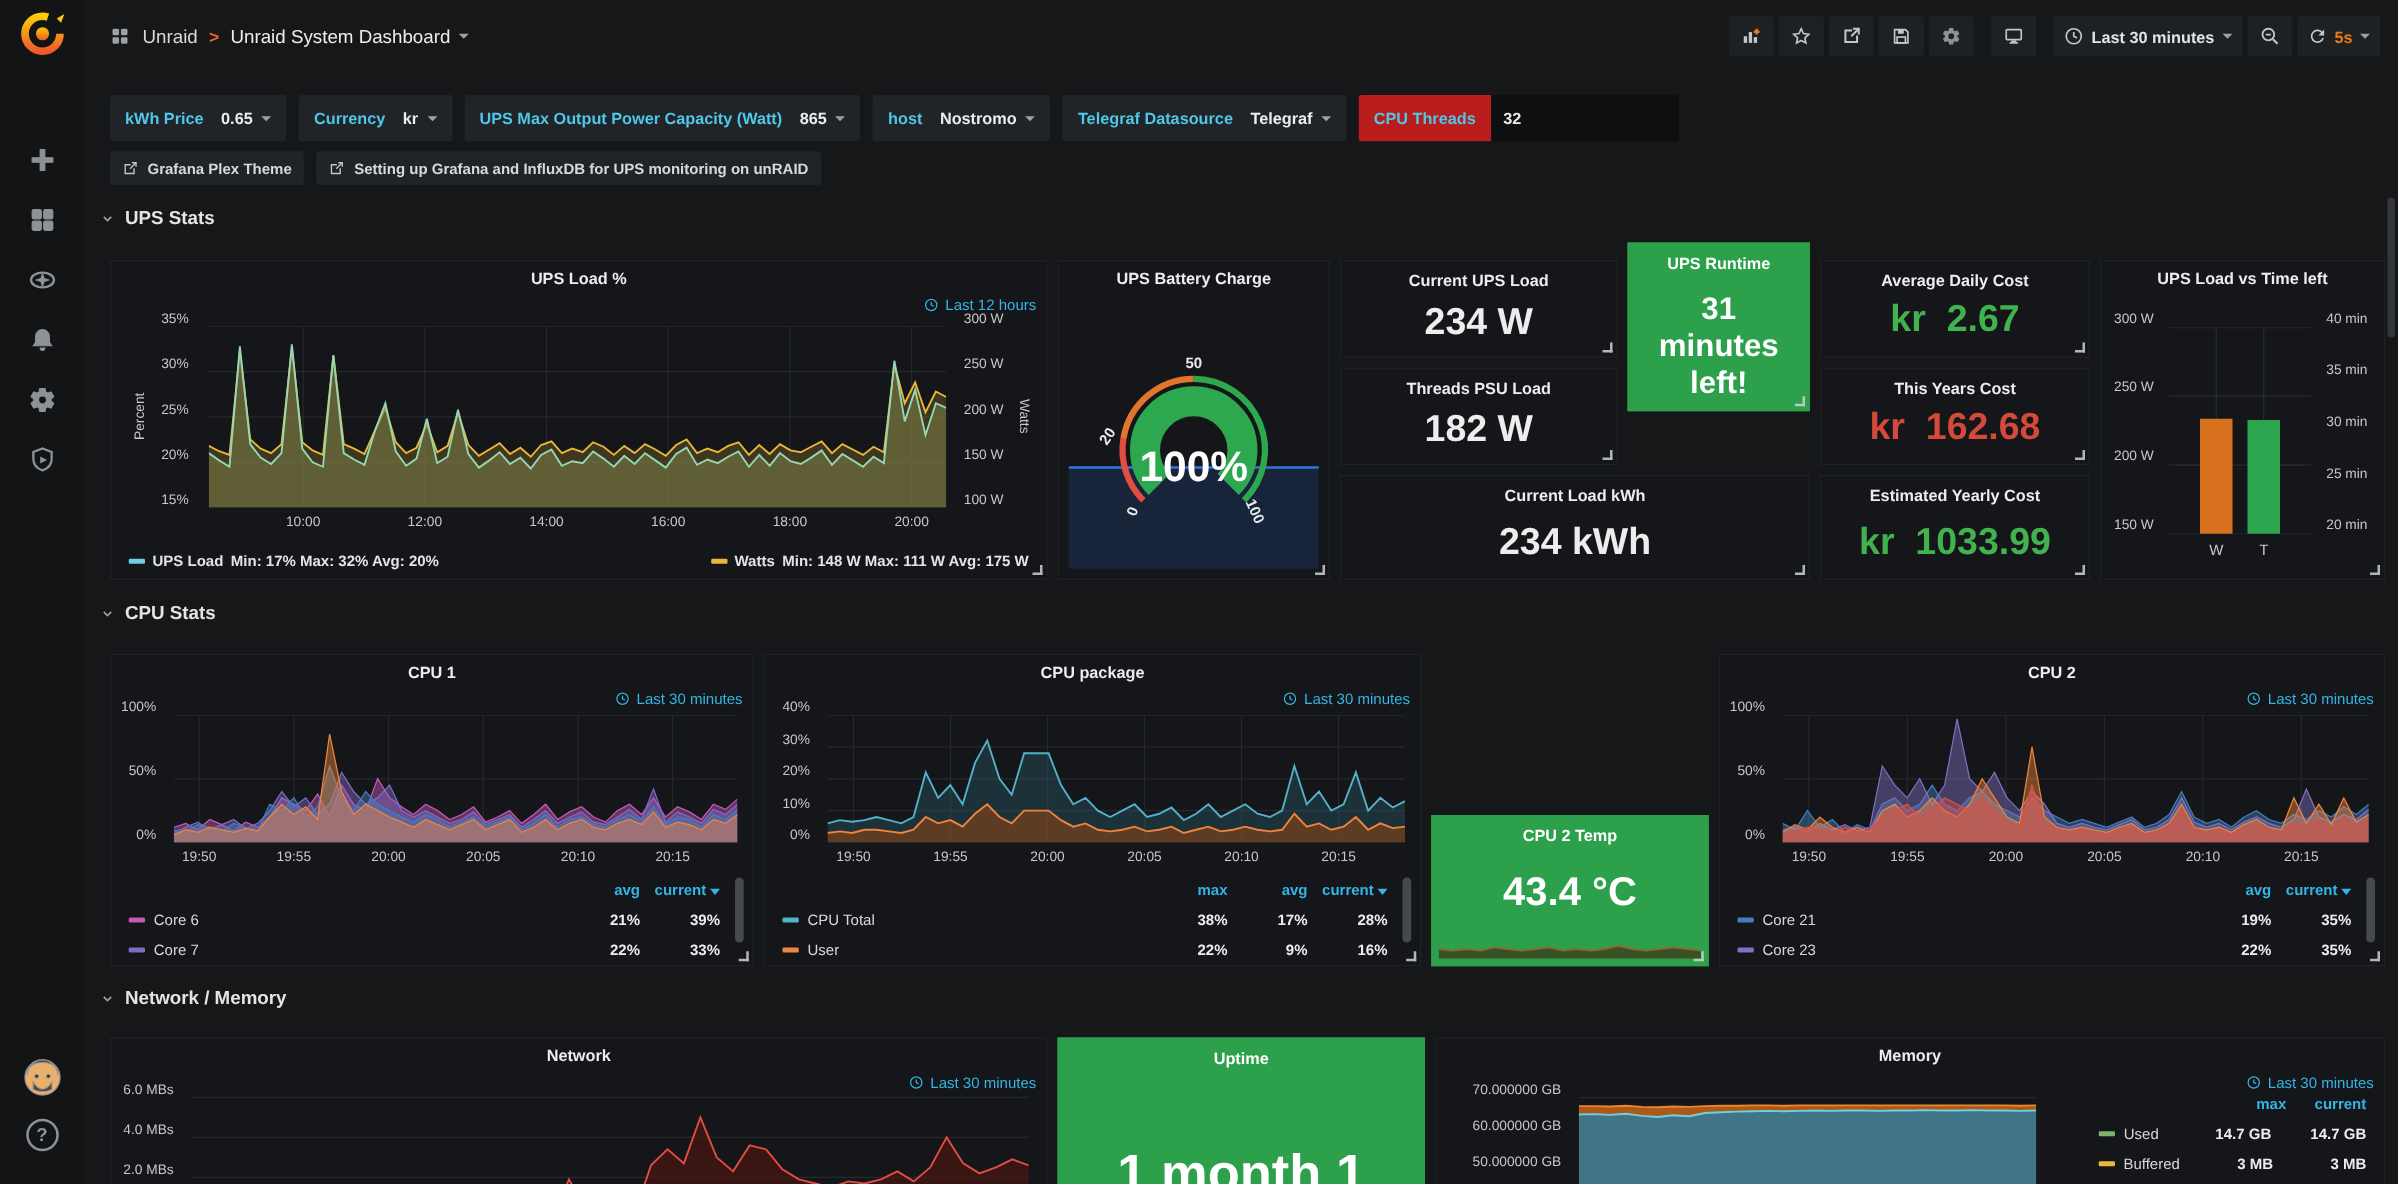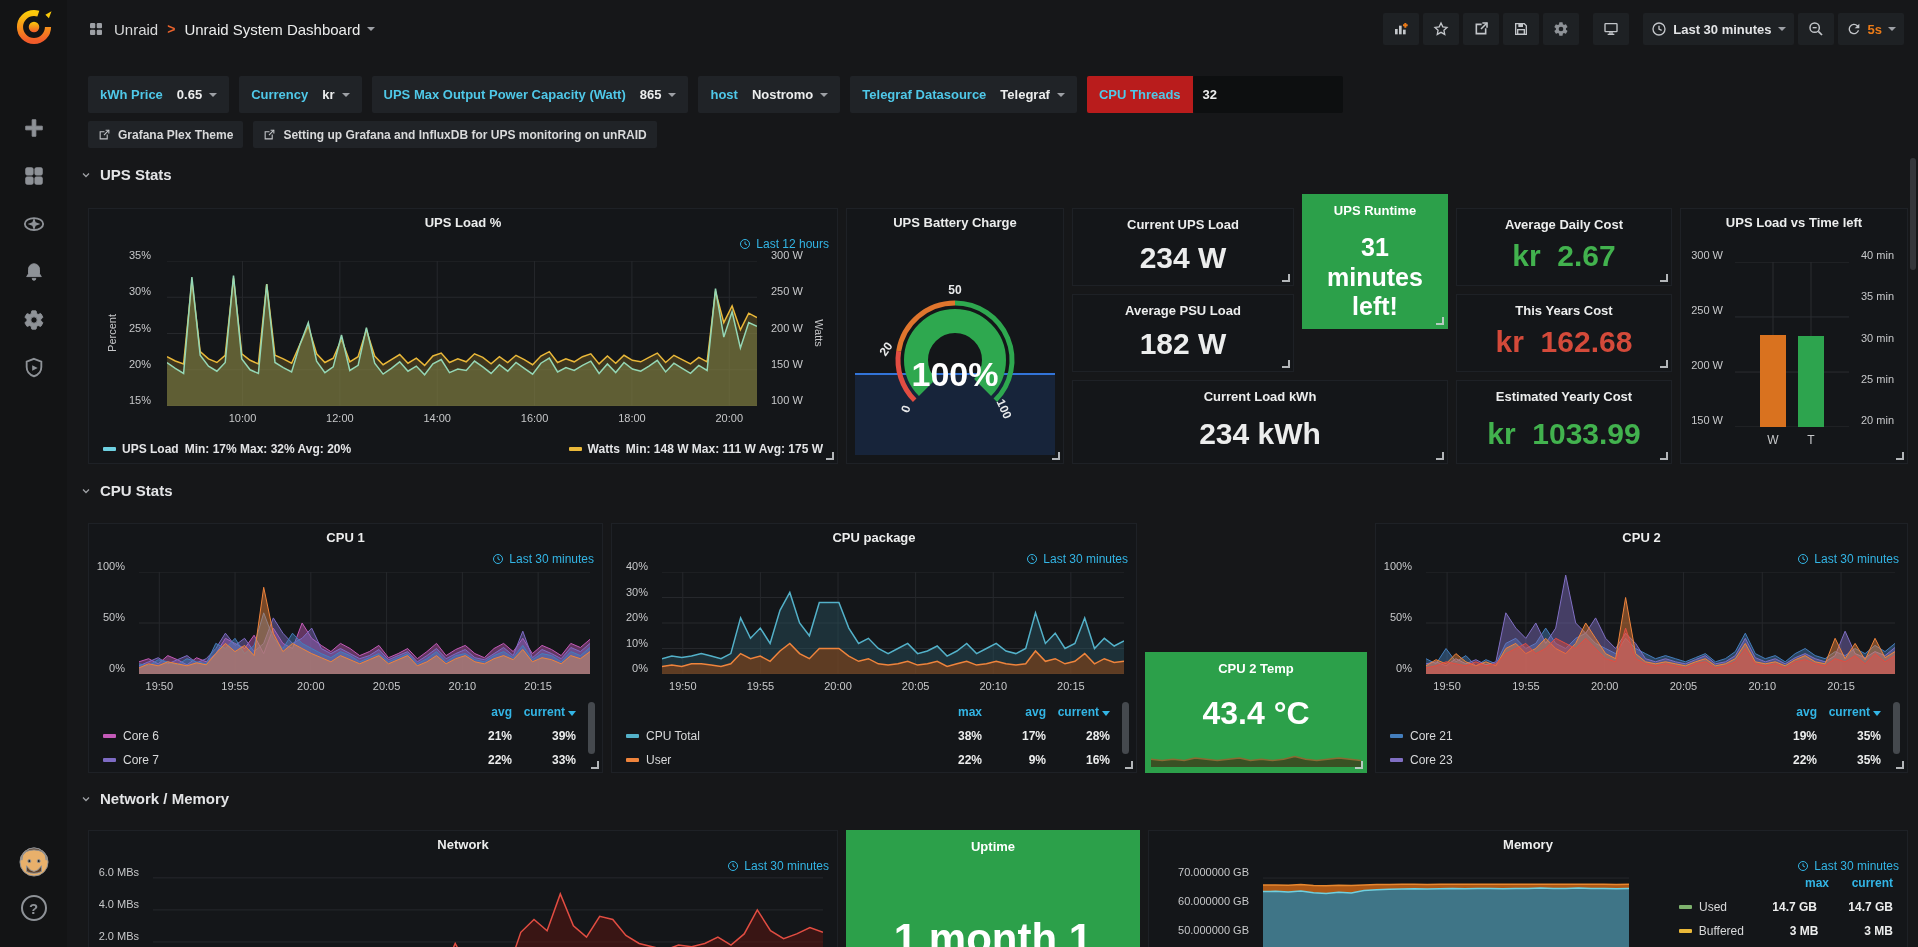--- a/index.html
+++ b/index.html
@@ -405,21 +405,21 @@
           <path d="M 80.42283553372464 178.57716446627535 A 39 39 0 1 1 135.57716446627535 178.57716446627535" fill="none" stroke="#2ea84f" stroke-width="24"></path>
         </svg><span class="gauge-tick" style="left: 58.5025px; top: 200.497px; transform: translate(-50%, -50%) rotate(-70deg);">0</span><span class="gauge-tick" style="left: 38.8618px; top: 140.05px; transform: translate(-50%, -50%) rotate(-55deg);">20</span><span class="gauge-tick" style="left: 108px; top: 81px; transform: translate(-50%, -50%) rotate(0deg);">50</span><span class="gauge-tick" style="left: 157.497px; top: 200.497px; transform: translate(-50%, -50%) rotate(65deg);">100</span></div>
     <div class="gauge-value">100%</div>
   </div>
 
   <div class="panel" style="left:1005px;top:150px;width:222px;height:78px">
     <div class="stat-title">Current UPS Load</div>
     <div class="stat-value" style="top:32px">234 W</div>
   </div>
   <div class="panel" style="left:1005px;top:236px;width:222px;height:78px">
-    <div class="stat-title">Average PSU Load</div>
+    <div class="stat-title">Threads PSU Load</div>
     <div class="stat-value" style="top:32px">182 W</div>
   </div>
   <div class="panel green-panel" style="left:1235px;top:136px;width:146px;height:135px">
     <div class="stat-title" style="color:#fff">UPS Runtime</div>
     <div class="runtime-val">31 minutes left!</div>
   </div>
   <div class="panel" style="left:1389px;top:150px;width:216px;height:78px">
     <div class="stat-title">Average Daily Cost</div>
     <div class="stat-value val-green" style="top:30px">kr  2.67</div>
   </div>

